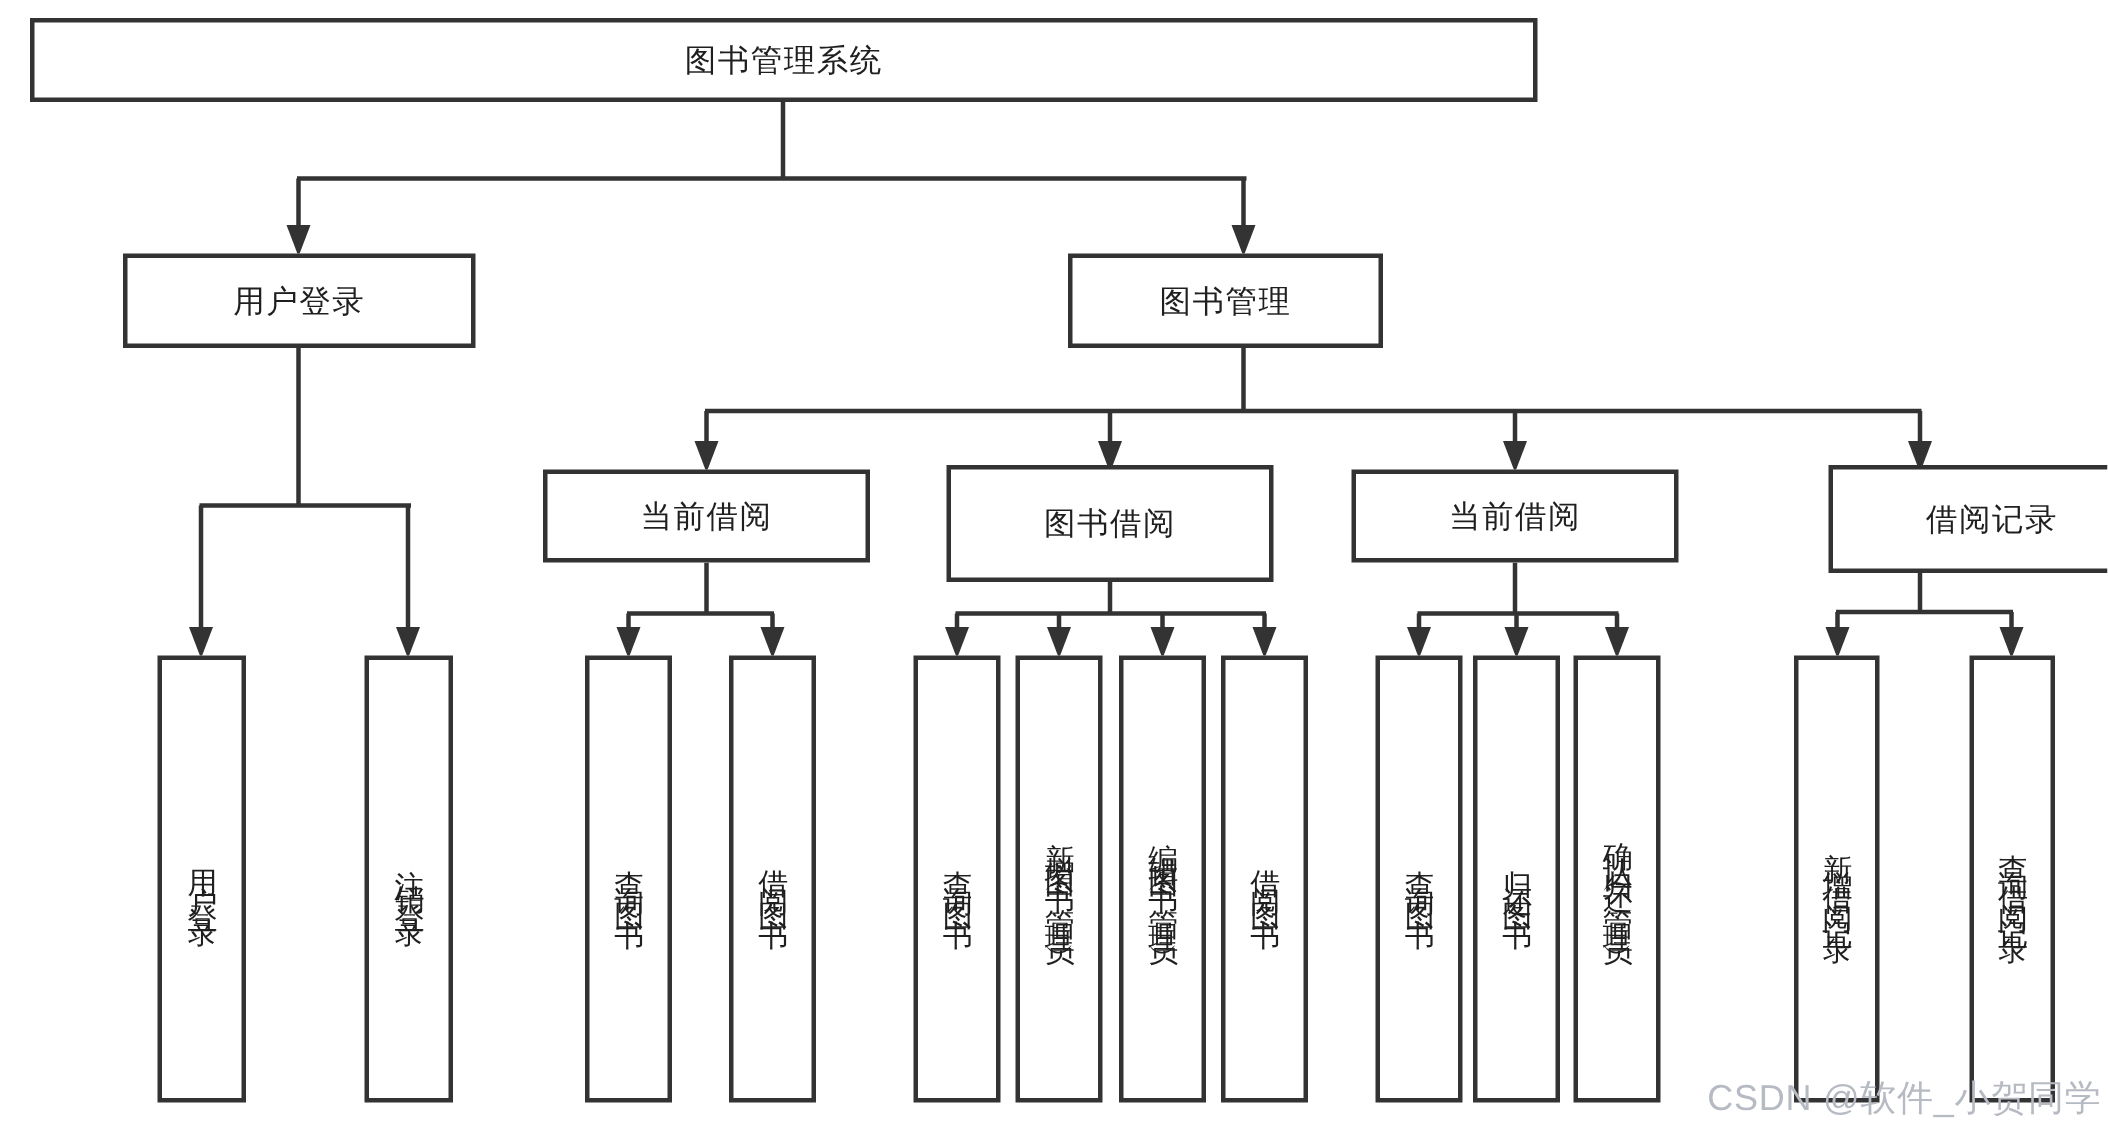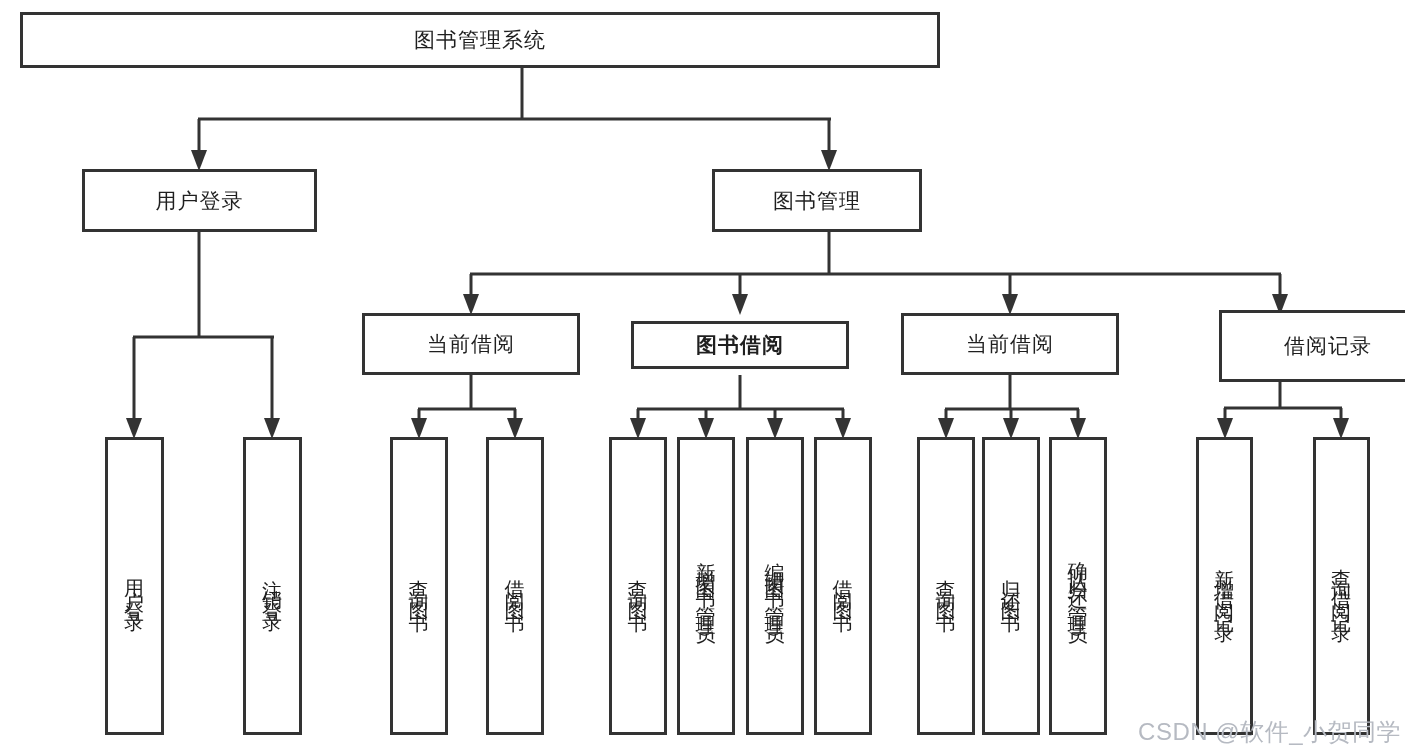--- a/index.html
+++ b/index.html
@@ -28,27 +28,27 @@
   .h-node { font-size: 21px; letter-spacing: 1px; white-space: nowrap; }
   .v-node span {
     writing-mode: vertical-rl;
     text-orientation: mixed;
     font-size: 20px;
     letter-spacing: 11px;
     line-height: 1.1;
   }
   .v-node.long span { letter-spacing: 9px; }
   
-  .n-root   { left: 20px;   top: 12px;  width: 920px; height: 56px; }
+  .n-root   { left: 20px;   top: 12px;  width: 1005px; height: 56px; }
   
   .n-login  { left: 82px;   top: 169px; width: 235px;  height: 63px; }
   .n-mgmt   { left: 712px;  top: 169px; width: 210px;  height: 63px; }
   
   .n-new    { left: 362px;  top: 313px; width: 218px;  height: 62px; }
-  .n-borrow { left: 631px;  top: 321px; width: 218px;  height: 48px; font-weight: bold; }
+  .n-borrow { left: 631px;  top: 310px; width: 218px;  height: 78px; }
   .n-cur    { left: 901px;  top: 313px; width: 218px;  height: 62px; }
   .n-rec    { left: 1171px; top: 310px; width: 218px;  height: 72px; margin-left: 48px; }
   
   .leaf { top: 437px; height: 298px; }
   .l-1a { left: 105px;  width: 59px; }
   .l-1b { left: 243px;  width: 59px; }
   .l-2a { left: 390px;  width: 58px; }
   .l-2b { left: 486px;  width: 58px; }
   .l-3a { left: 609px;  width: 58px; }
   .l-3b { left: 677px;  width: 58px; }

